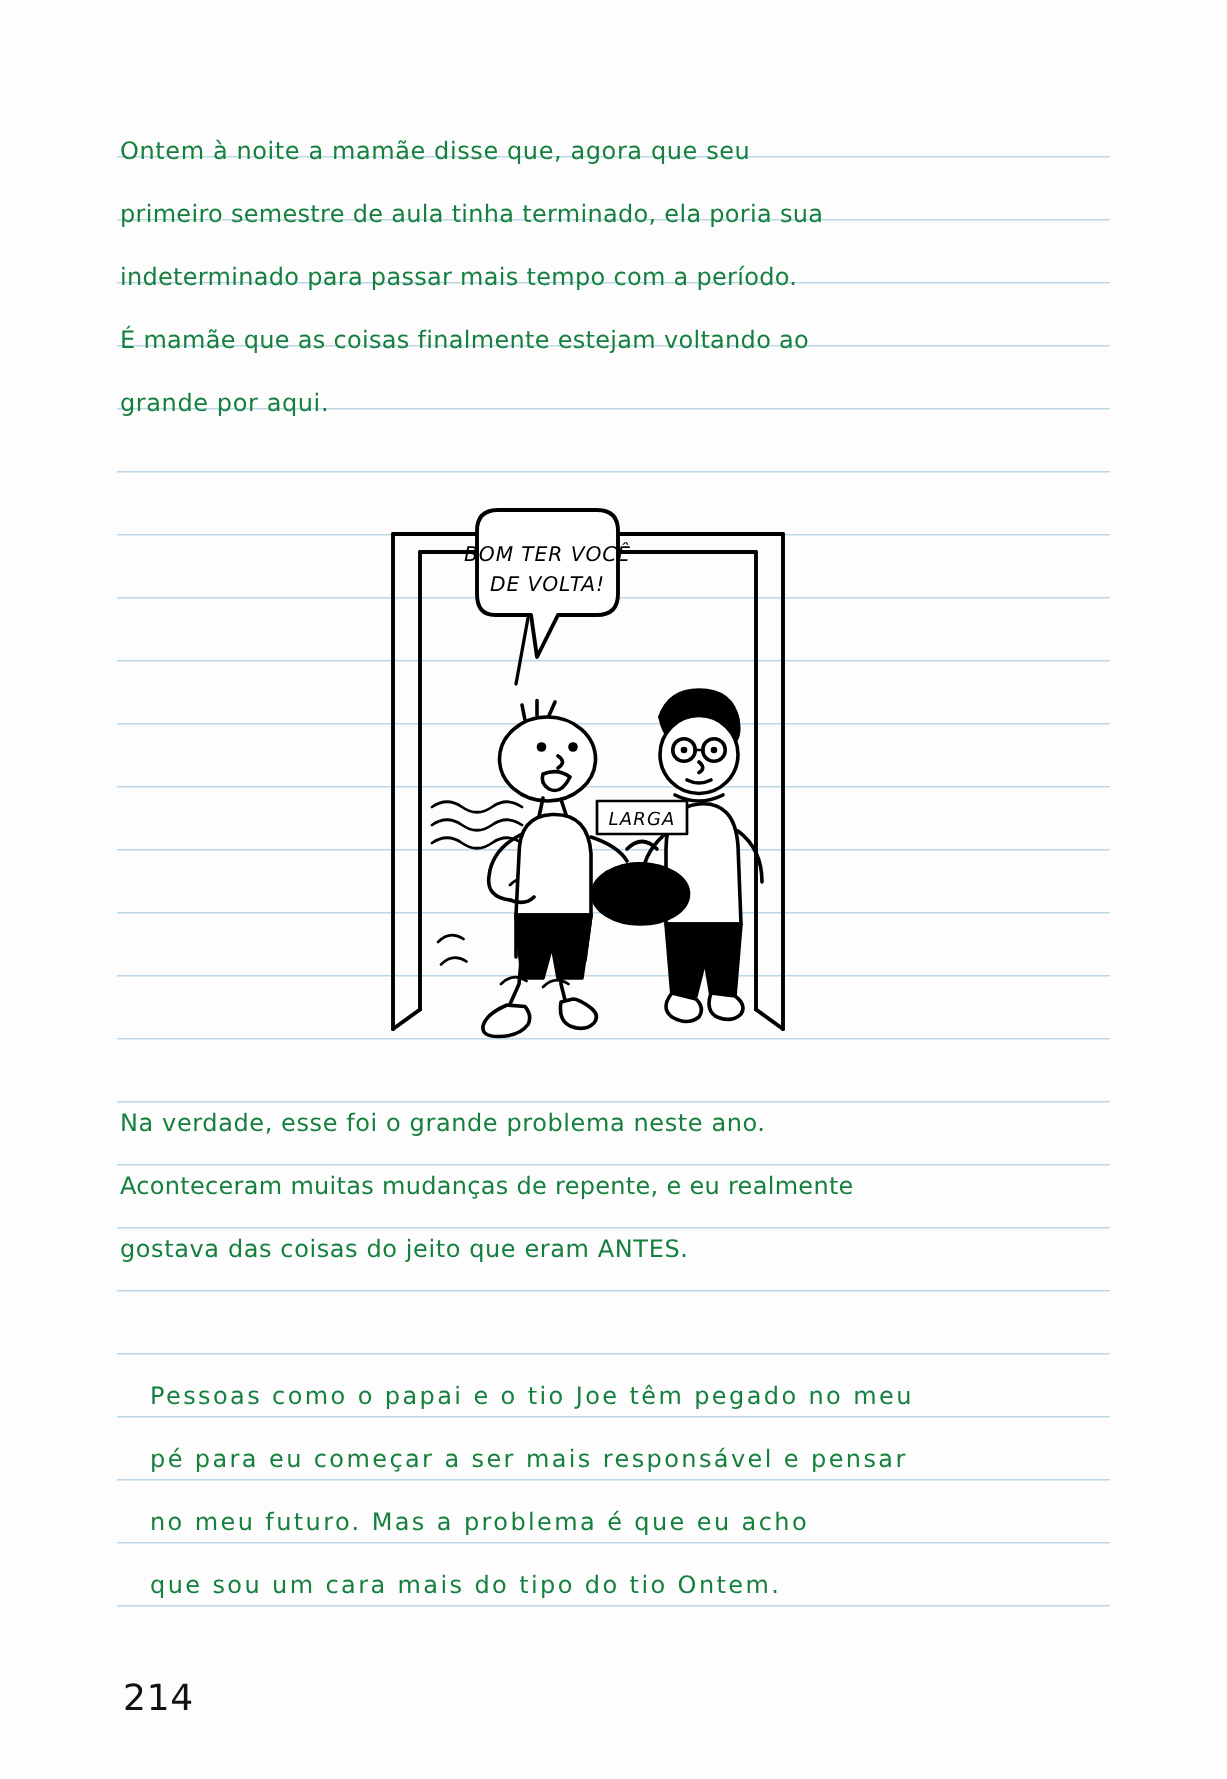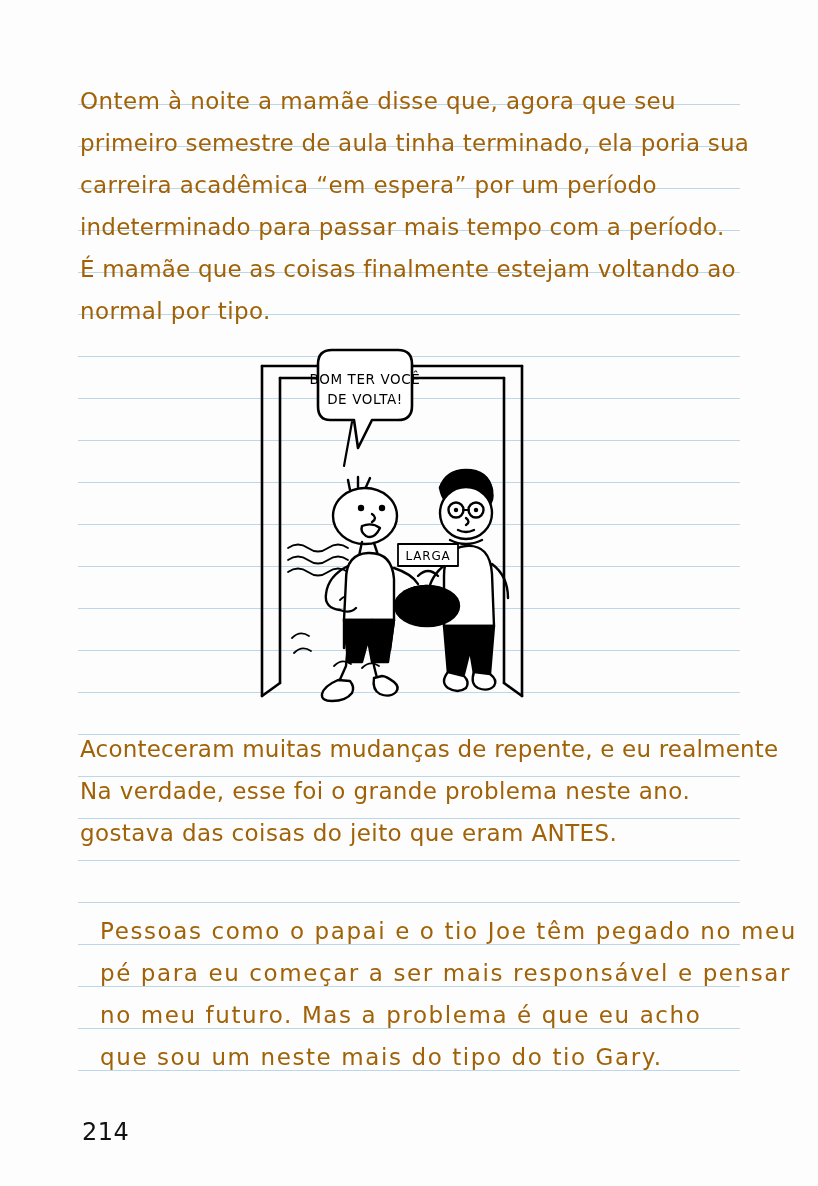--- a/index.html
+++ b/index.html
@@ -39,25 +39,25 @@
 
   
   .textblock {
     position: absolute;
     left: 80px;
     width: 660px;
     color: #111;
     font-family: "DejaVu Sans", sans-serif;
   }
   .line {
-    font-size: 23px;
+    font-size: 16px;
     letter-spacing: 0.4px;
     line-height: 42px;
     white-space: pre;
-    color: #a16207;
+    color: #15803d;
     font-weight: 500;
   }
   .line.tight { letter-spacing: 0.2px; }
   .line.wide { letter-spacing: 1.6px; }
 
   #block1 { top: 80px; }
   #block2 { top: 728px; }
   #block3 { top: 910px; margin-left: 20px; }
 
   .pagenum {
@@ -68,23 +68,24 @@
     letter-spacing: 0.5px;
     color: #111;
     font-family: "DejaVu Sans", sans-serif;
     text-align: center;
   }
 
   
   .panel {
     position: absolute;
     left: 222px;
-    top: 348px;
+    top: 338px;
     width: 330px;
     height: 355px;
+    font-style: italic;
   }
   .panel svg { display: block; }
 </style>
 </head>
 <body>
 
 <div class="page">
 
   <div class="rules" id="rules">
       <div class="rule" style="top: 104px; background: rgb(188, 216, 232);"></div>
@@ -109,24 +110,23 @@
       <div class="rule" style="top: 902px; background: rgb(188, 216, 232);"></div>
       <div class="rule" style="top: 944px; background: rgb(188, 216, 232);"></div>
       <div class="rule" style="top: 986px; background: rgb(188, 216, 232);"></div>
       <div class="rule" style="top: 1028px; background: rgb(188, 216, 232);"></div>
       <div class="rule" style="top: 1070px; background: rgb(188, 216, 232);"></div>
     </div>
 
   <div class="textblock" id="block1">
     <div class="line">Ontem à noite a mamãe disse que, agora que seu</div>
     <div class="line tight">primeiro semestre de aula tinha terminado, ela poria sua</div>
-    <div class="line">carreira acadêmica “em espera” por um período</div>
     <div class="line tight">indeterminado para passar mais tempo com a período.</div>
     <div class="line tight">É mamãe que as coisas finalmente estejam voltando ao</div>
-    <div class="line">normal por tipo.</div>
+    <div class="line">grande por aqui.</div>
   </div>
 
   <div class="panel">
     <svg width="330" height="355" viewBox="0 0 330 355" xmlns="http://www.w3.org/2000/svg">
       <g fill="none" stroke="#000" stroke-width="2.6" stroke-linecap="round" stroke-linejoin="round">
 
         <path d="M40 18 L40 348"></path>
         <path d="M40 18 L300 18"></path>
         <path d="M300 18 L300 348"></path>
         <path d="M58 30 L58 335"></path>
@@ -220,27 +220,27 @@
         <path d="M182 244 q22 -12 44 0" stroke="#000" stroke-width="2.6" fill="none"></path>
         <path d="M196 228 q10 -10 20 0" stroke="#000" stroke-width="2.4" fill="none"></path>
 
         <rect x="176" y="196" width="60" height="22" fill="#fff" stroke="#000" stroke-width="1.8"></rect>
       </g>
       <text x="206" y="212" font-family="DejaVu Sans, sans-serif" font-size="12" fill="#000" text-anchor="middle" letter-spacing="0.8">LARGA</text>
     </svg>
   </div>
 
   <div class="textblock" id="block2">
+    <div class="line">Na verdade, esse foi o grande problema neste ano.</div>
     <div class="line tight">Aconteceram muitas mudanças de repente, e eu realmente</div>
-    <div class="line">Na verdade, esse foi o grande problema neste ano.</div>
     <div class="line">gostava das coisas do jeito que eram ANTES.</div>
   </div>
 
   <div class="textblock" id="block3">
     <div class="line wide">Pessoas como o papai e o tio Joe têm pegado no meu</div>
     <div class="line wide">pé para eu começar a ser mais responsável e pensar</div>
     <div class="line wide">no meu futuro. Mas a problema é que eu acho</div>
-    <div class="line wide">que sou um neste mais do tipo do tio Gary.</div>
+    <div class="line wide">que sou um cara mais do tipo do tio Ontem.</div>
   </div>
 
   <div class="pagenum">214</div>
 
 </div>
 
 </body></html>

